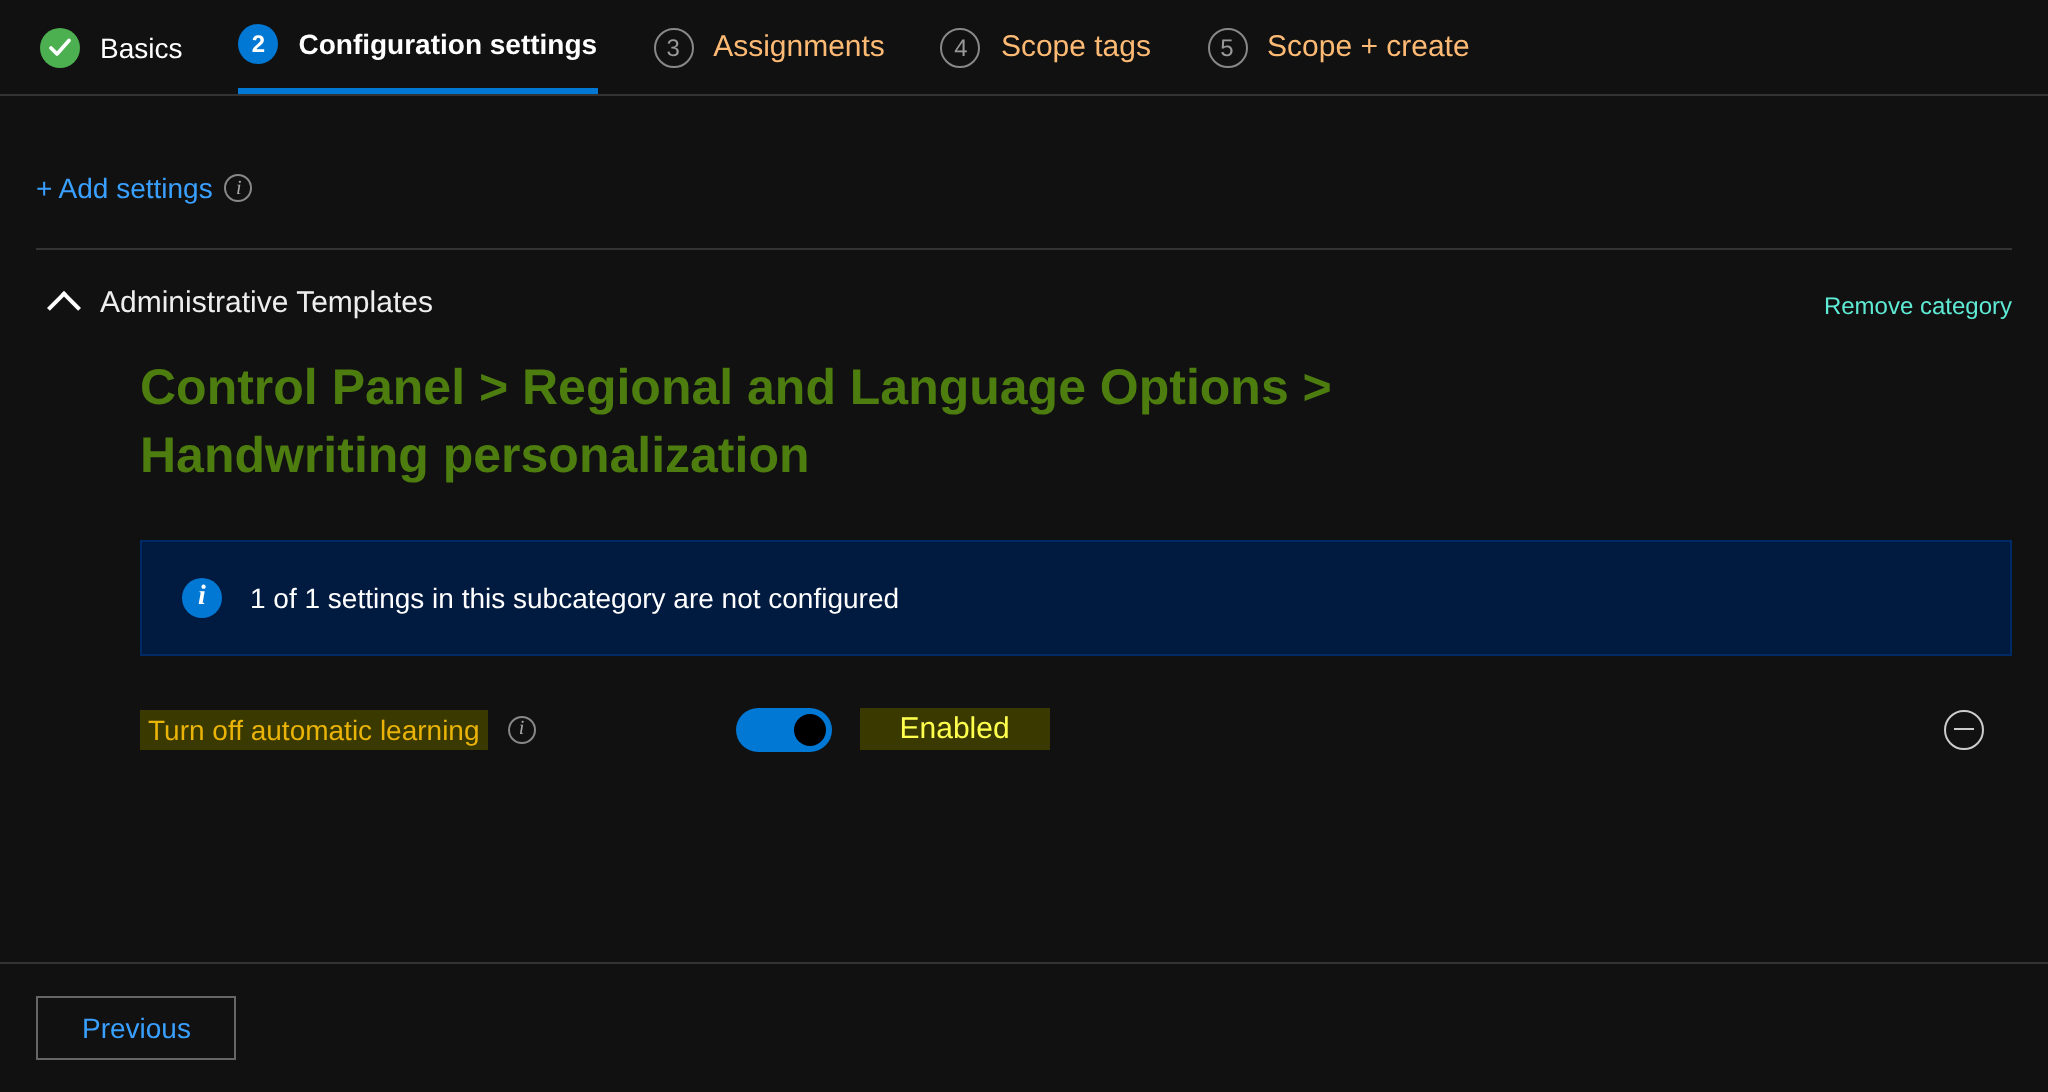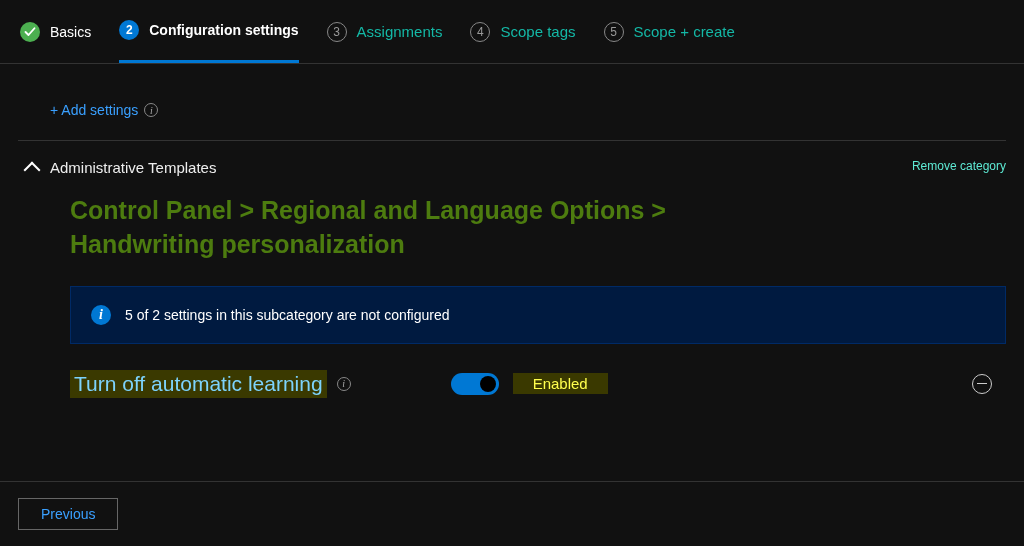--- a/index.html
+++ b/index.html
@@ -13,21 +13,21 @@
     overflow: hidden;
     position: relative;
   }
 
   
   .tabs {
     display: flex;
     align-items: center;
     gap: 28px;
     padding: 0 20px;
-    height: 64px;
+    height: 48px;
     border-bottom: 1px solid #333;
   }
   .tab {
     display: flex;
     align-items: center;
     gap: 10px;
     height: 100%;
     cursor: pointer;
     color: #888;
   }
@@ -42,47 +42,46 @@
     width: 20px; height: 20px; border-radius: 50%;
     background: #0078d4; color: #fff; display:flex; align-items:center; justify-content:center;
     font-size: 12px; font-weight: 600;
   }
   .tab.active .tab-label { color: #fff; font-weight: 700; font-size: 14px; }
   .tab.pending .tab-icon {
     width: 20px; height: 20px; border-radius: 50%;
     border: 1px solid #888; color: #999; display:flex; align-items:center; justify-content:center;
     font-size: 12px;
   }
-  .tab.pending .tab-label { color: #14b8a6; font-size: 15px; }
+  .tab.pending .tab-label { color: #fdba74; font-size: 15px; }
 
   
   .content { padding: 16px 18px 0 18px; }
 
   .add-settings {
     color: #3aa0ff;
     font-size: 14px;
     display: inline-flex;
     align-items: center;
     gap: 6px;
     cursor: pointer;
     margin-bottom: 14px;
     margin-top: 22px;
-    margin-left: 32px;
   }
   .info-icon-sm {
     width: 14px; height: 14px; border: 1px solid #888; border-radius:50%;
     display:inline-flex; align-items:center; justify-content:center;
     font-size:10px; color:#aaa; font-style: italic; font-family: serif;
   }
 
   .divider { border: none; border-top: 1px solid #333; margin: 8px 0 12px 0; }
 
   .category-header {
     display: flex;
-    align-items: flex-start;
+    align-items: flex-end;
     justify-content: space-between;
     padding: 6px 0 14px 0;
   }
   .category-left { display:flex; align-items:center; gap: 12px; }
   .chevron-up {
     width: 12px; height: 12px;
     border-left: 2px solid #fff; border-top: 2px solid #fff;
     transform: rotate(45deg); margin-top:4px;
     margin-left: 8px;
   }
@@ -110,22 +109,22 @@
     width: 20px; height: 20px; border-radius:50%; background:#0078d4;
     display:flex; align-items:center; justify-content:center;
     font-weight:700; font-style: italic; font-family: serif; color:#fff; font-size:14px;
   }
 
   .setting-row {
     display:flex; align-items:center;
     padding: 8px 14px 10px 52px;
   }
   .setting-label {
-    background: #3a3900; color:#7dd3fc; padding: 2px 4px;
-    font-size: 21px; margin-right: 10px;
+    background: #3a3900; color:#eab308; padding: 2px 4px;
+    font-size: 14px; margin-right: 10px;
   }
   .toggle {
     position: relative; width: 48px; height: 22px; border-radius: 11px;
     background: #0078d4; display:inline-block;
     margin-left: 100px;
   }
   .toggle-knob {
     position:absolute; right:3px; top:3px; width:16px; height:16px; border-radius:50%;
     background:#000;
   }
@@ -202,21 +201,21 @@
     </div>
     <span class="link">Remove category</span>
   </div>
 
   <div class="subcategory-row">
     <div class="subcategory-title">Control Panel &gt; Regional and Language Options &gt; Handwriting personalization</div>
   </div>
 
   <div class="info-banner">
     <span class="info-circle">i</span>
-    <span>5 of 2 settings in this subcategory are not configured</span>
+    <span>1 of 1 settings in this subcategory are not configured</span>
   </div>
 
   <div class="setting-row">
     <span class="setting-label">Turn off automatic learning</span>
     <span class="info-icon-sm">i</span>
     <span class="toggle">
       <span class="toggle-knob"></span>
     </span>
     <span class="toggle-text">Enabled</span>
     <span class="remove-setting">

